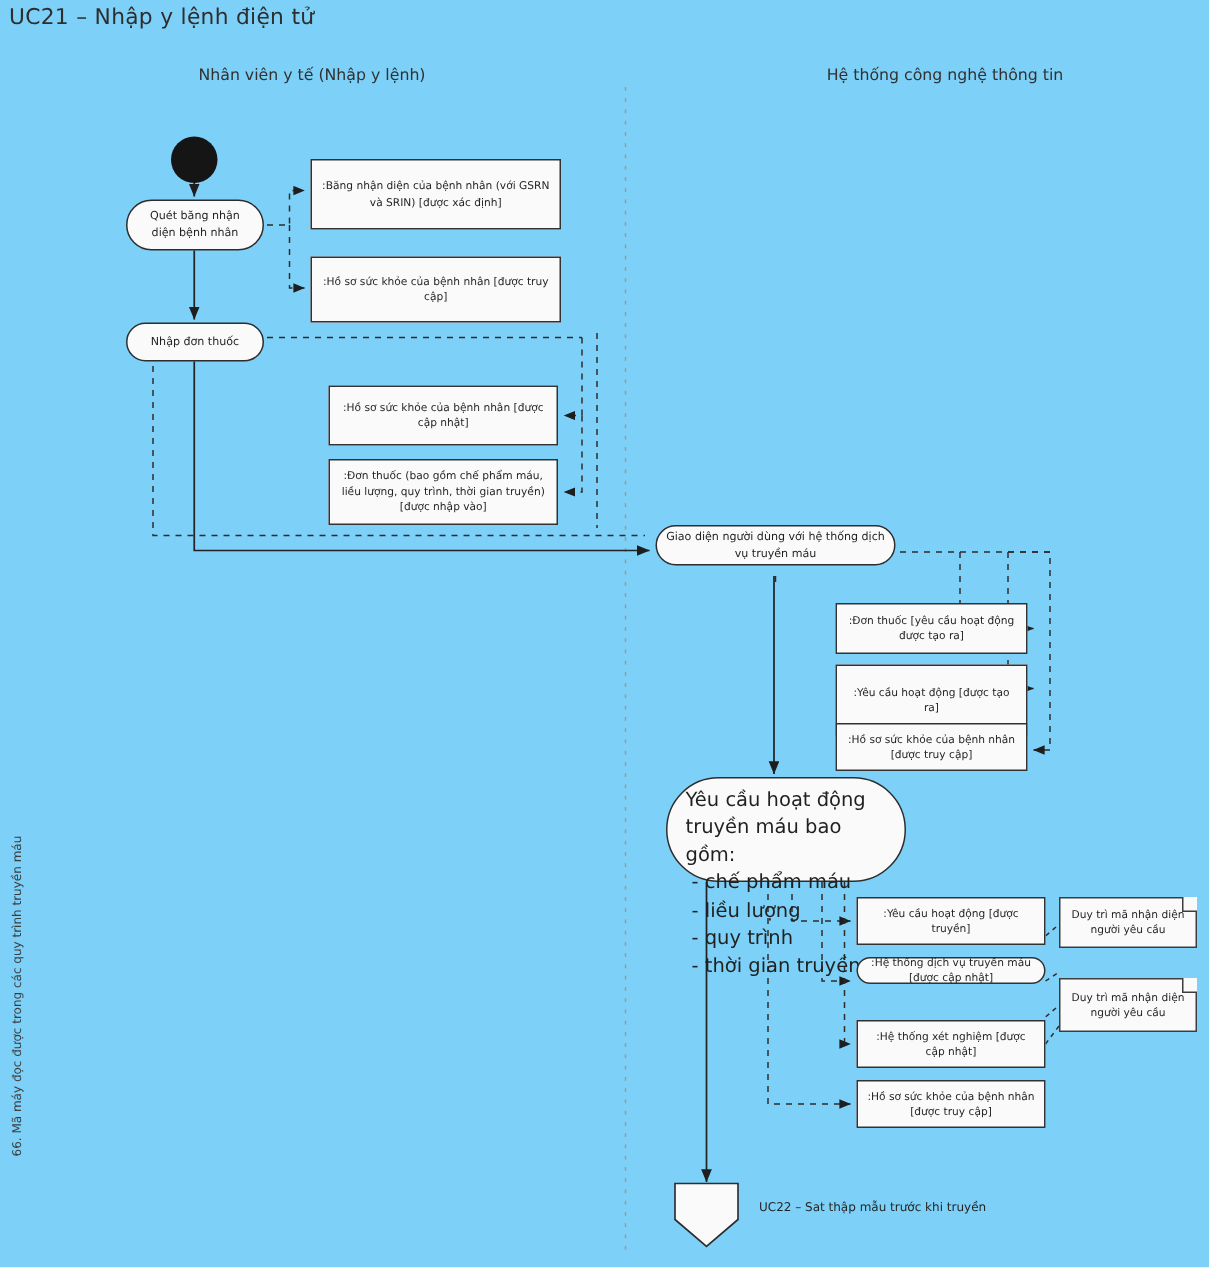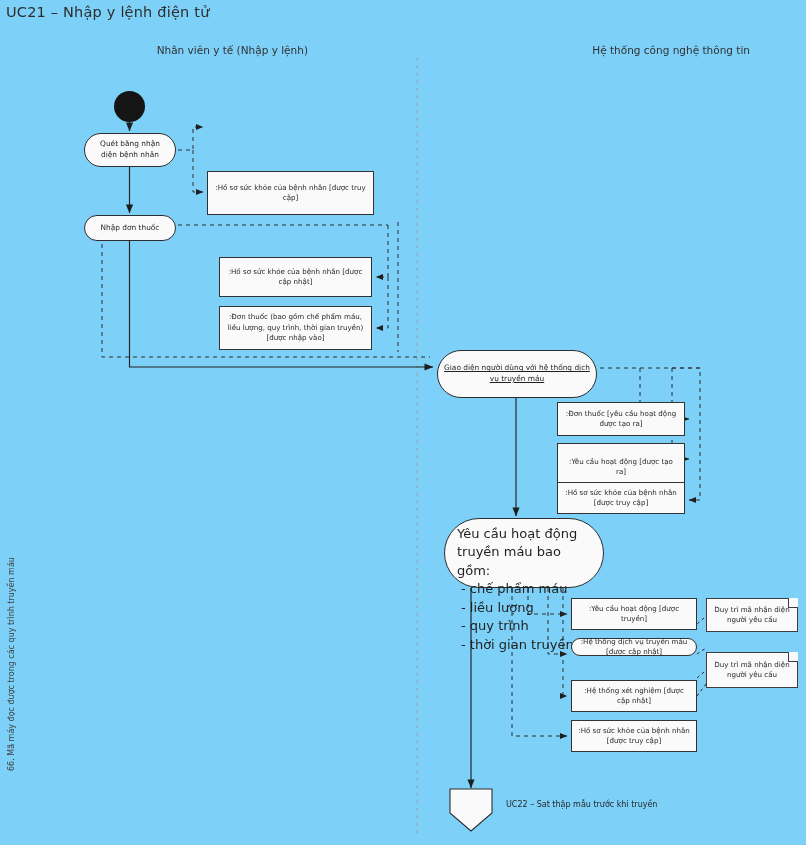--- a/index.html
+++ b/index.html
@@ -26,21 +26,21 @@
   #diagram-title {
     left: 6px; top: 4px;
     font-size: 14.5px; color: #2b2b2b;
     letter-spacing: 0.2px;
     white-space: nowrap;
   }
 
   
   .lane-header {
     font-size: 10.5px; color: #2e2e2e;
-    white-space: nowrap; text-align: right;
+    white-space: nowrap; text-align: center;
   }
   #lane-header-left  { left: 108px; top: 44px; width: 200px; }
   #lane-header-right { left: 510px; top: 44px; width: 240px; }
 
   
   #initial-node {
     left: 114px; top: 91px; width: 31px; height: 31px;
     background: #111; border-radius: 50%;
   }
 
@@ -50,21 +50,21 @@
     background: #fff;
     border-radius: 26px;
     display: flex; align-items: center; justify-content: center;
     text-align: center;
     font-size: 7.4px; color: #1c1c1c;
     line-height: 1.45;
     padding: 2px 6px;
   }
   #action-scan     { left: 84px;  top: 133px; width: 92px;  height: 34px; }
   #action-rx-entry { left: 84px;  top: 215px; width: 92px;  height: 26px; }
-  #action-ui       { left: 437px; top: 350px; width: 160px; height: 48px; border-radius: 24px; text-decoration: underline; }
+  #action-ui       { left: 437px; top: 350px; width: 160px; height: 27px; border-radius: 24px; }
   #action-request  {
     left: 444px; top: 518px; width: 160px; height: 70px;
     border-radius: 36px;
     display: block; text-align: left;
     padding: 6px 6px 6px 12px;
     font-size: 13px; line-height: 1.42;
   }
 
   
   .dbox {
@@ -193,20 +193,21 @@
 
   <div class="lbl lane-header" id="lane-header-left">Nhân viên y tế (Nhập y lệnh)</div>
   <div class="lbl lane-header" id="lane-header-right">Hệ thống công nghệ thông tin</div>
 
   <div class="node" id="initial-node"></div>
 
   <div class="node action" id="action-scan">Quét băng nhận diện bệnh nhân</div>
 
   <div class="node action" id="action-rx-entry">Nhập đơn thuốc</div>
 
+  <div class="dbox" id="obj-id-band">:Băng nhận diện của bệnh nhân (với GSRN và SRIN) [được xác định]</div>
 
   <div class="dbox" id="obj-ehr-read">:Hồ sơ sức khỏe của bệnh nhân [được truy cập]</div>
 
   <div class="dbox" id="obj-ehr-upd">:Hồ sơ sức khỏe của bệnh nhân [được cập nhật]</div>
 
   <div class="dbox" id="obj-rx-in">:Đơn thuốc (bao gồm chế phẩm máu, liều lượng, quy trình, thời gian truyền) [được nhập vào]</div>
 
   <div class="node action" id="action-ui">Giao diện người dùng với hệ thống dịch vụ truyền máu</div>
 
   <div class="dbox" id="obj-rx-created">:Đơn thuốc [yêu cầu hoạt động được tạo ra]</div>

